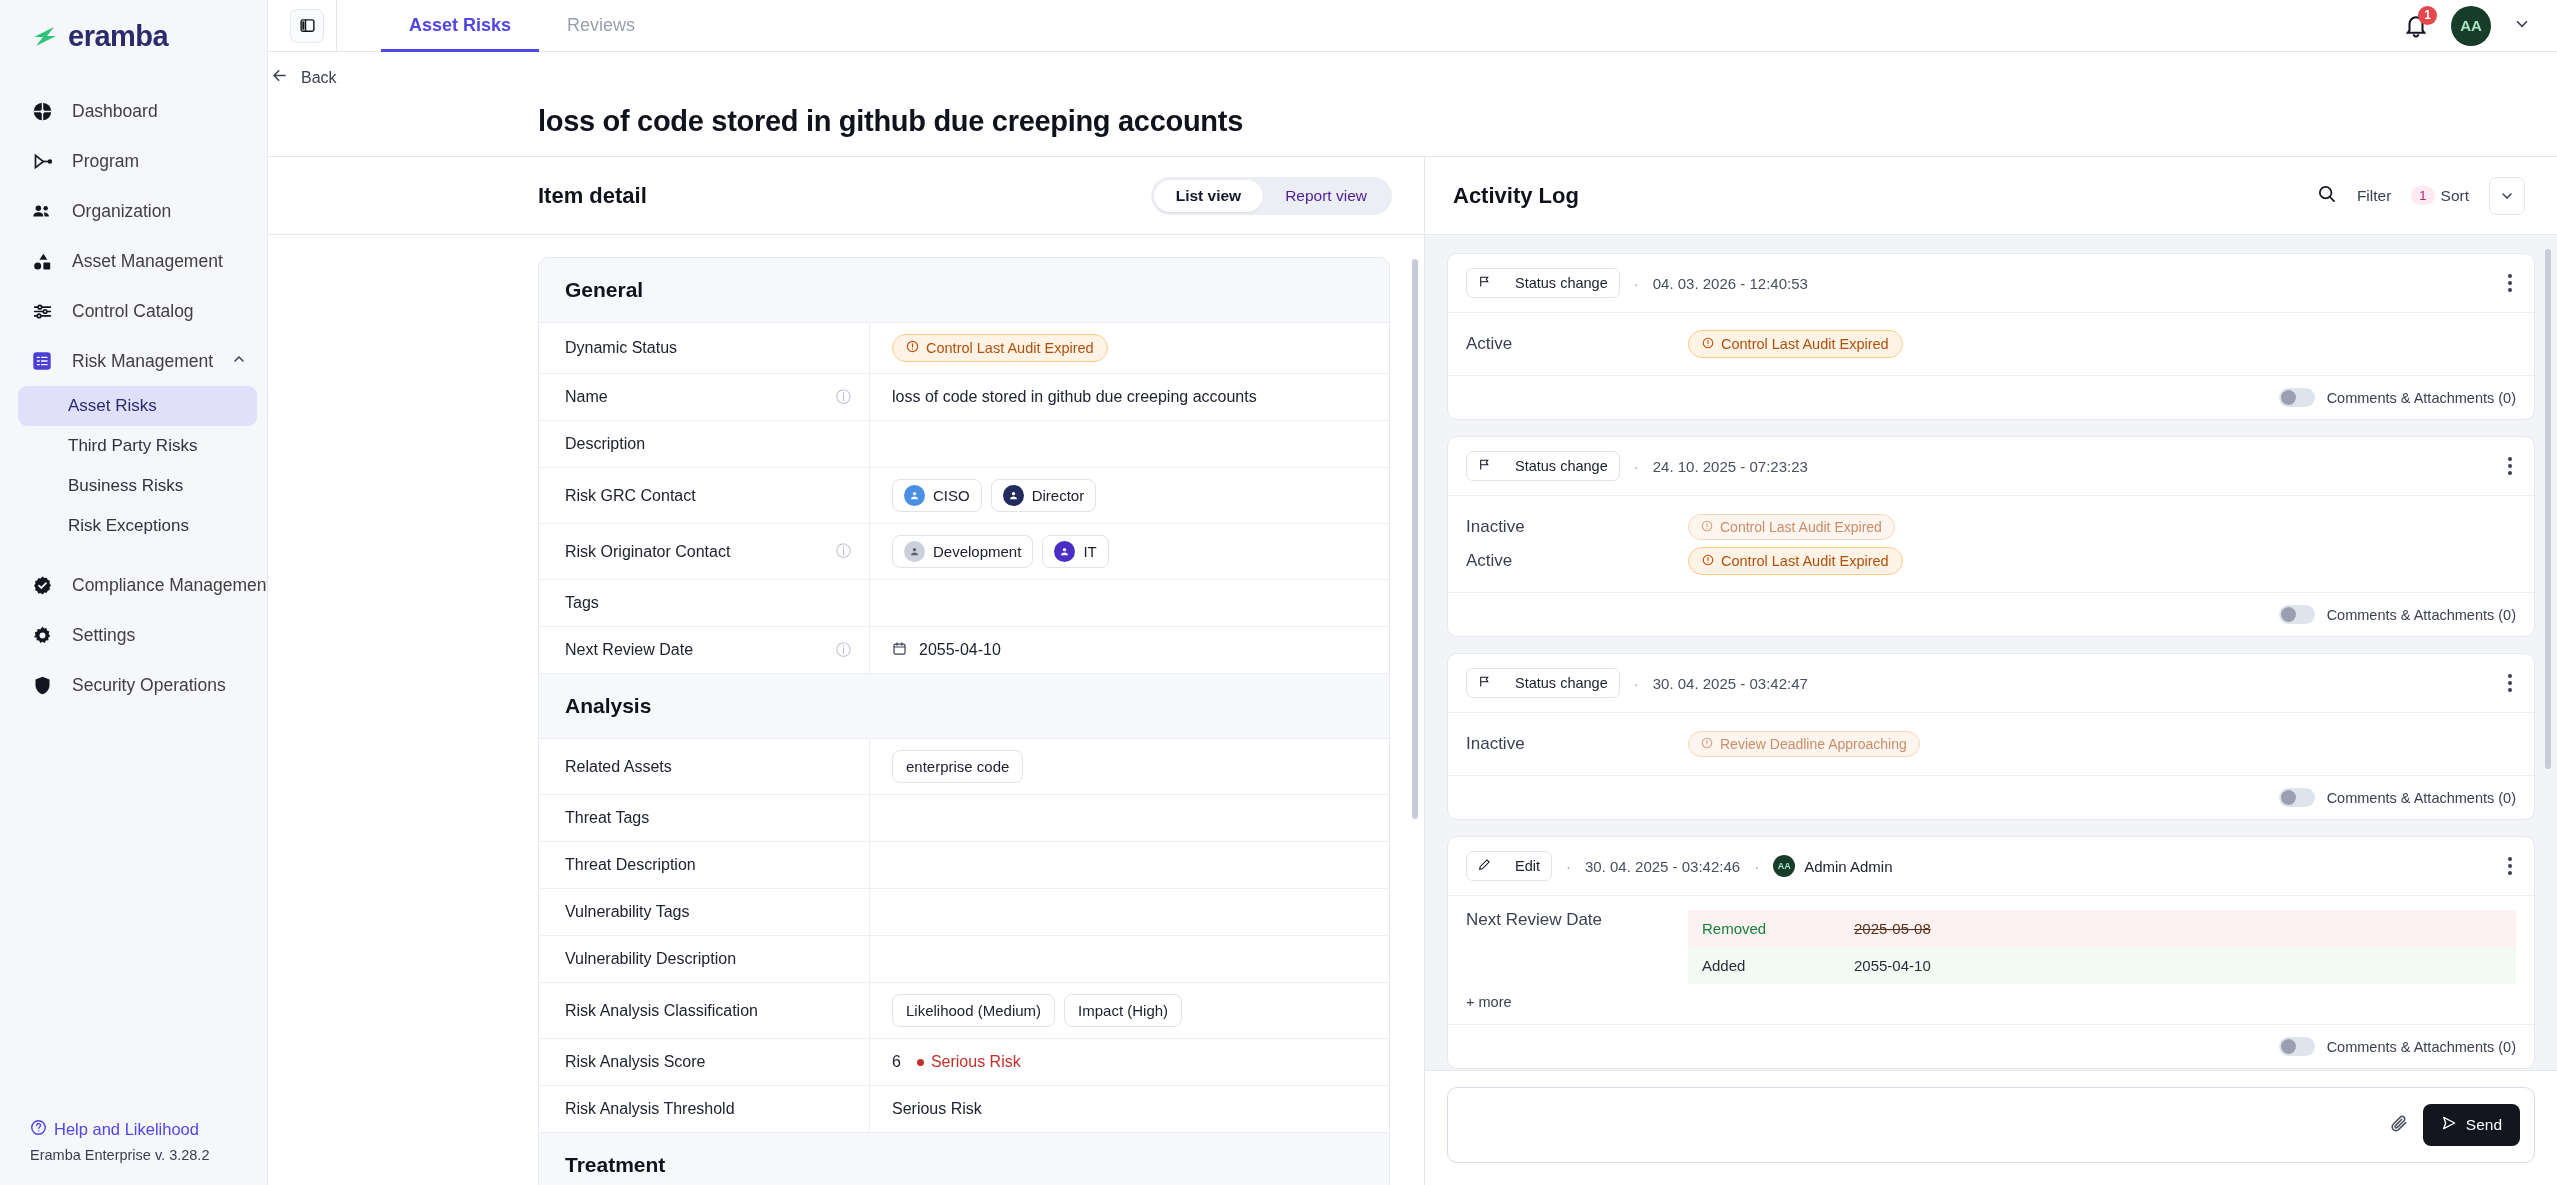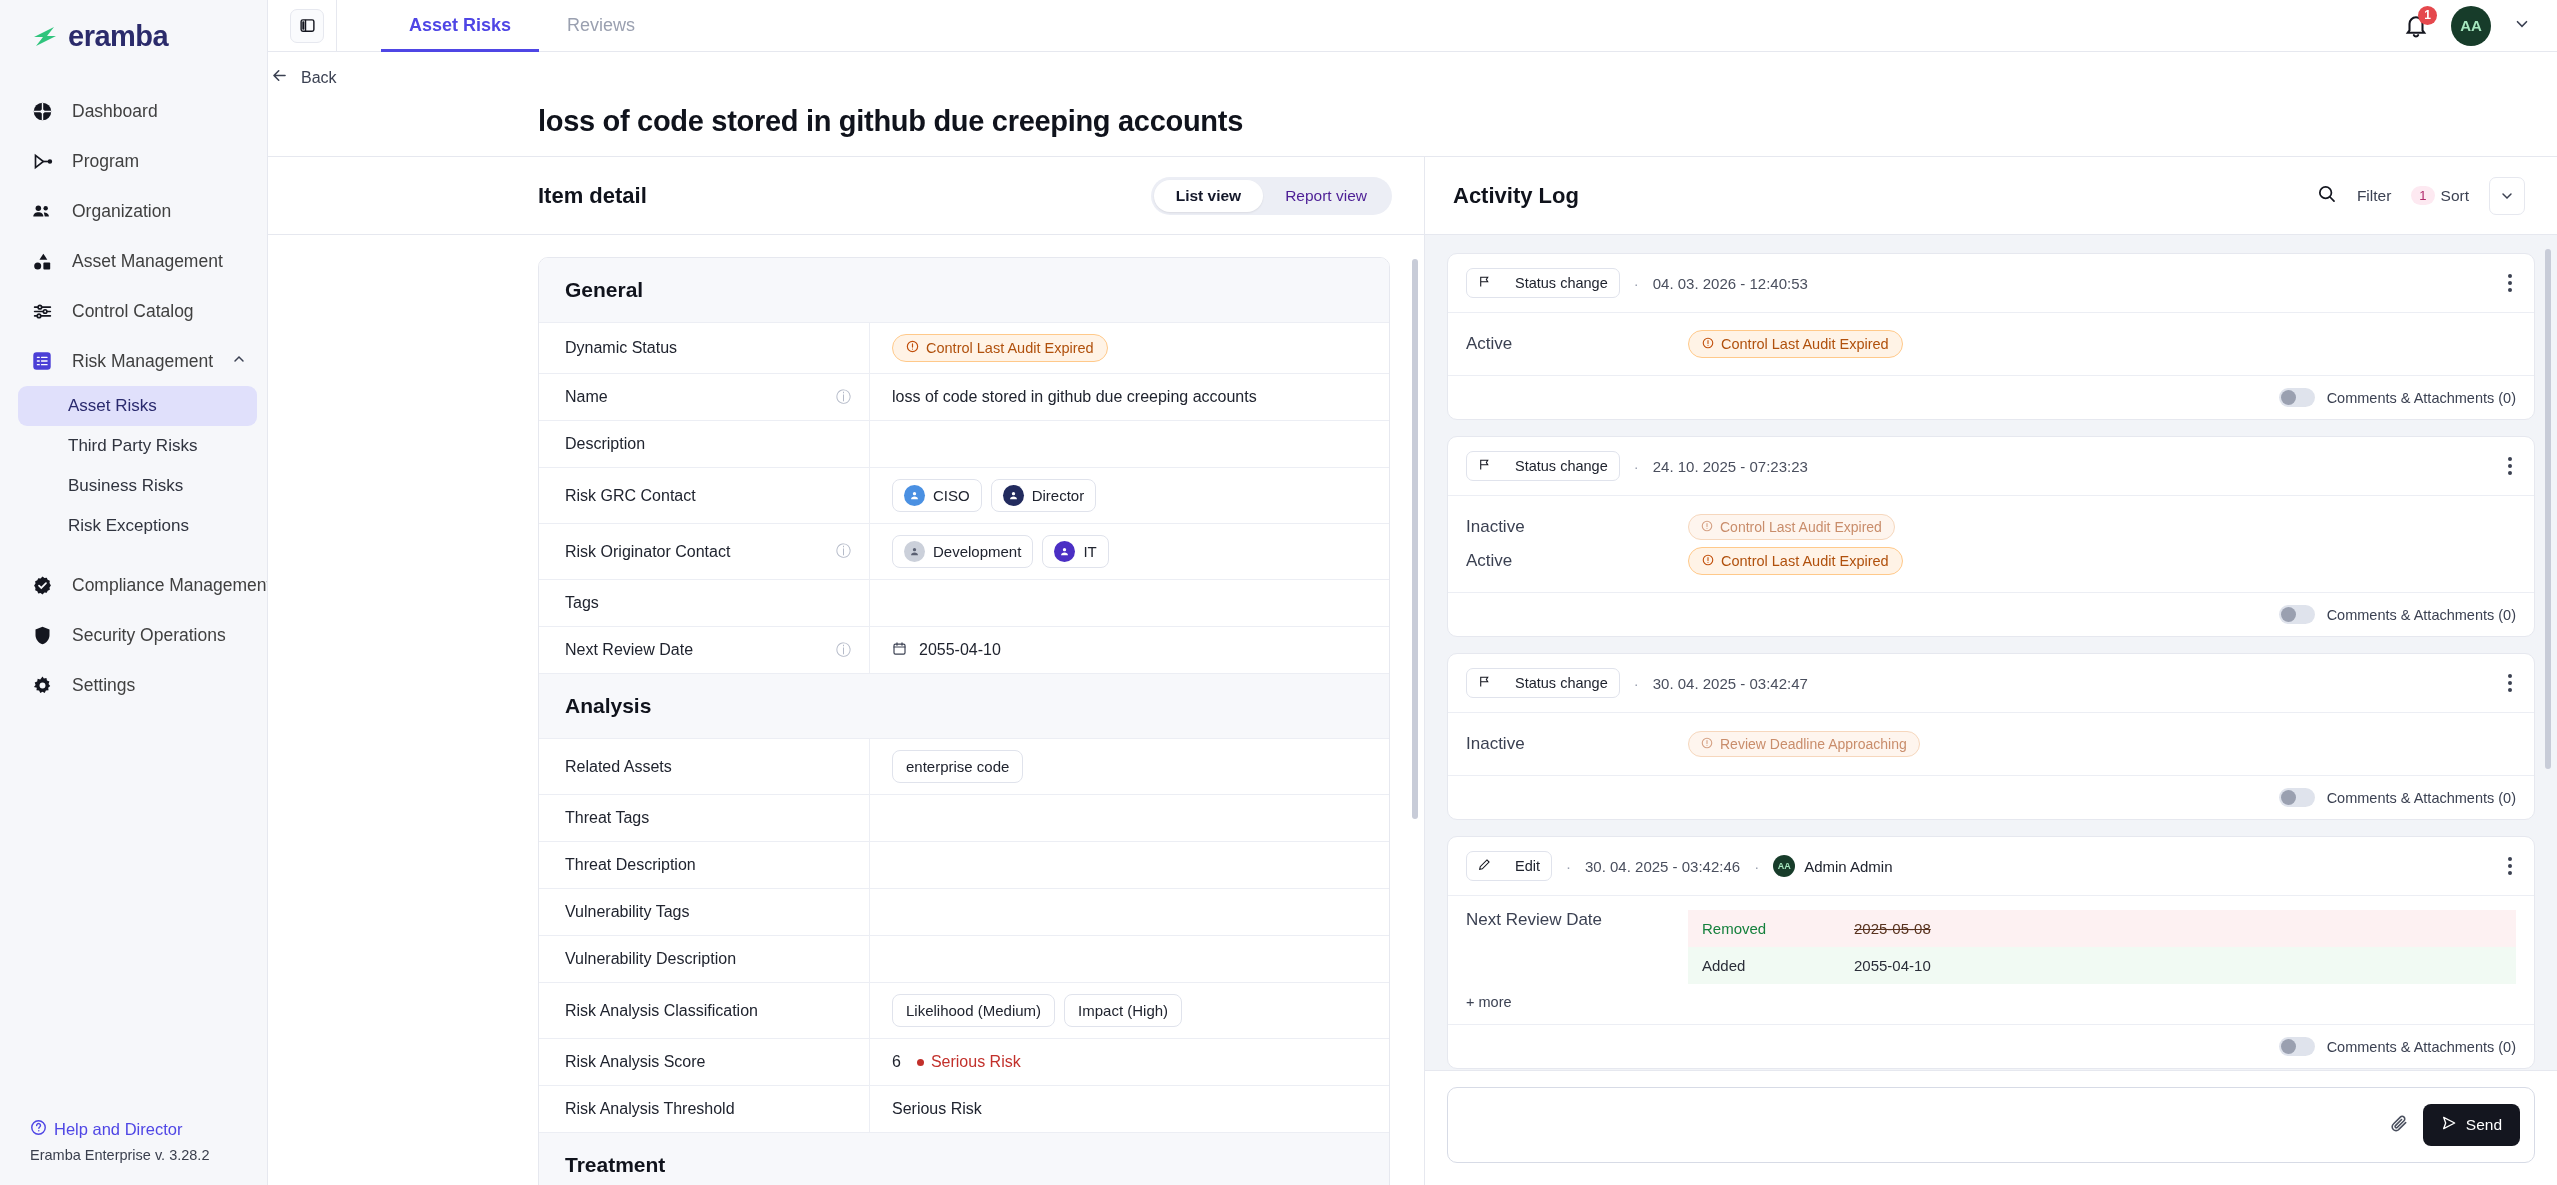--- a/index.html
+++ b/index.html
@@ -284,46 +284,46 @@
           <svg width="21" height="21" viewBox="0 0 24 24">
               <path d="M12 1.8l2.2 1.6 2.7-.4 1 2.5 2.5 1-.4 2.7L21.6 12l-1.6 2.2.4 2.7-2.5 1-1 2.5-2.7-.4L12 22.2 9.8 20.6l-2.7.4-1-2.5-2.5-1 .4-2.7L2.4 12l1.6-2.2-.4-2.7 2.5-1 1-2.5 2.7.4z" fill="#14161f"></path>
               <path d="M8 12.2l2.6 2.6L16 9.4" stroke="#f6f7fa" stroke-width="2" fill="none" stroke-linecap="round"></path>
             </svg>
         </span>
         <span>Compliance Management</span>
       </div>
       <div class="nav-item">
         <span class="nav-icon">
           <svg width="21" height="21" viewBox="0 0 24 24" fill="#14161f">
-              <path d="M12 2l8 3.2v6.2c0 5-3.4 9.2-8 10.6-4.6-1.4-8-5.6-8-10.6V5.2z"></path>
-            </svg>
-        </span>
-        <span>Security Operations</span>
-      </div>
-      <div class="nav-item">
-        <span class="nav-icon">
-          <svg width="21" height="21" viewBox="0 0 24 24" fill="#14161f">
               <path d="M12 1.6l1.6 2.5 2.9-.7.6 3 2.8 1.1-1 2.8 1.9 2.3-2.3 1.9.4 3-3 .3-1.4 2.7-2.5-1.5-2.5 1.5-1.4-2.7-3-.3.4-3L2.2 13.6 4.1 11.3 3.1 8.5 5.9 7.4l.6-3 2.9.7z"></path>
               <circle cx="12" cy="12" r="3.4" fill="#f6f7fa"></circle>
             </svg>
         </span>
         <span>Settings</span>
+      </div>
+      <div class="nav-item">
+        <span class="nav-icon">
+          <svg width="21" height="21" viewBox="0 0 24 24" fill="#14161f">
+              <path d="M12 2l8 3.2v6.2c0 5-3.4 9.2-8 10.6-4.6-1.4-8-5.6-8-10.6V5.2z"></path>
+            </svg>
+        </span>
+        <span>Security Operations</span>
       </div>
     </nav>
 
     <div class="sb-footer">
       <div class="help-link">
         <span>
           <svg width="17" height="17" viewBox="0 0 24 24" fill="none" stroke="#4f46e5" stroke-width="2">
               <circle cx="12" cy="12" r="9.5"></circle>
               <path d="M9.4 9.2a2.7 2.7 0 115 1.3c-.7.9-1.9 1.2-1.9 2.6" stroke-linecap="round"></path>
               <circle cx="12.4" cy="16.6" r="1" fill="#4f46e5" stroke="none"></circle>
             </svg>
         </span>
-        <span>Help and Director</span>
+        <span>Help and Likelihood</span>
       </div>
       <div class="version">Eramba Enterprise v. 3.28.2</div>
     </div>
   </aside>
 
   <div class="main">
 
     <div class="topbar">
       <div class="collapse-btn">
         <svg width="17" height="17" viewBox="0 0 24 24" fill="none" stroke="#14161f" stroke-width="2">

